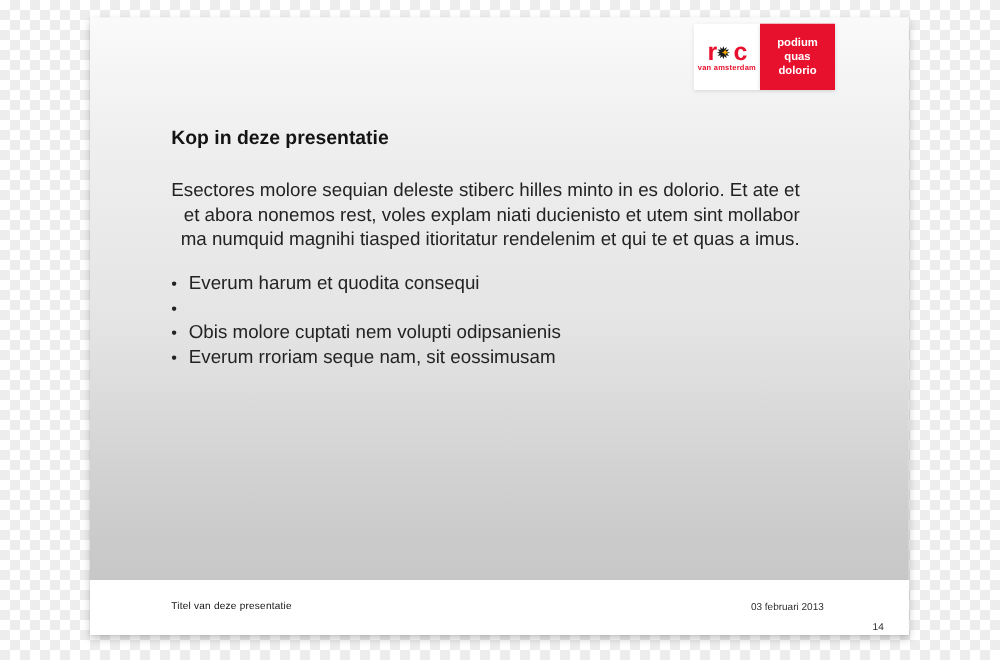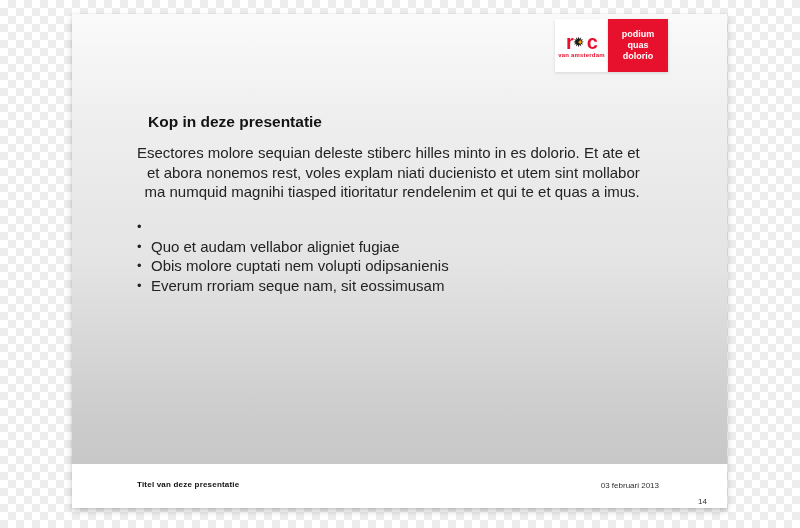--- a/index.html
+++ b/index.html
@@ -84,21 +84,21 @@
     align-items: center; justify-content: center;
     color: #ffffff;
     font-weight: bold;
     font-size: 9px;
     line-height: 11px;
   }
   
   .slide-title {
     position: absolute;
     left: 65px; top: 88px;
-    margin: 11px;
+    margin: 0;
     font-size: 15.5px;
     font-weight: bold;
     color: #141414;
   }
   .slide-paragraph {
     position: absolute;
     left: 65px; top: 129px;
     margin: 0;
     font-size: 15px;
     line-height: 19.5px;
@@ -126,21 +126,21 @@
   .slide-footer {
     position: absolute;
     left: 0; right: 0; bottom: 0;
     height: 44px;
     background: #ffffff;
   }
   .footer-title {
     position: absolute;
     left: 65px; top: 16px;
     font-size: 8px;
-    font-weight: bold;
+    font-weight: normal;
     color: #111111;
     letter-spacing: 0.2px;
   }
   .footer-date {
     position: absolute;
     right: 68px; top: 17px;
     font-size: 8px;
     color: #2e2e2e;
   }
   .footer-page {
@@ -179,24 +179,24 @@
 
       <h1 class="slide-title">Kop in deze presentatie</h1>
 
       <p class="slide-paragraph">Esectores molore sequian deleste stiberc hilles minto in es dolorio. Et ate et
 et abora nonemos rest, voles explam niati ducienisto et utem sint mollabor
 ma numquid magnihi tiasped itioritatur rendelenim et qui te et quas a imus.</p>
 
       <ul class="slide-bullets">
         <li>
           <span class="bullet-dot">•</span>
-        </li>
-        <li>
-          <span class="bullet-dot">•</span>
-          <span>Quo et audam vellabor aligniet fugiae</span>
+          <span>Everum harum et quodita consequi</span>
+        </li>
+        <li>
+          <span class="bullet-dot">•</span>
         </li>
         <li>
           <span class="bullet-dot">•</span>
           <span>Obis molore cuptati nem volupti odipsanienis</span>
         </li>
         <li>
           <span class="bullet-dot">•</span>
           <span>Everum rroriam seque nam, sit eossimusam</span>
         </li>
       </ul>

